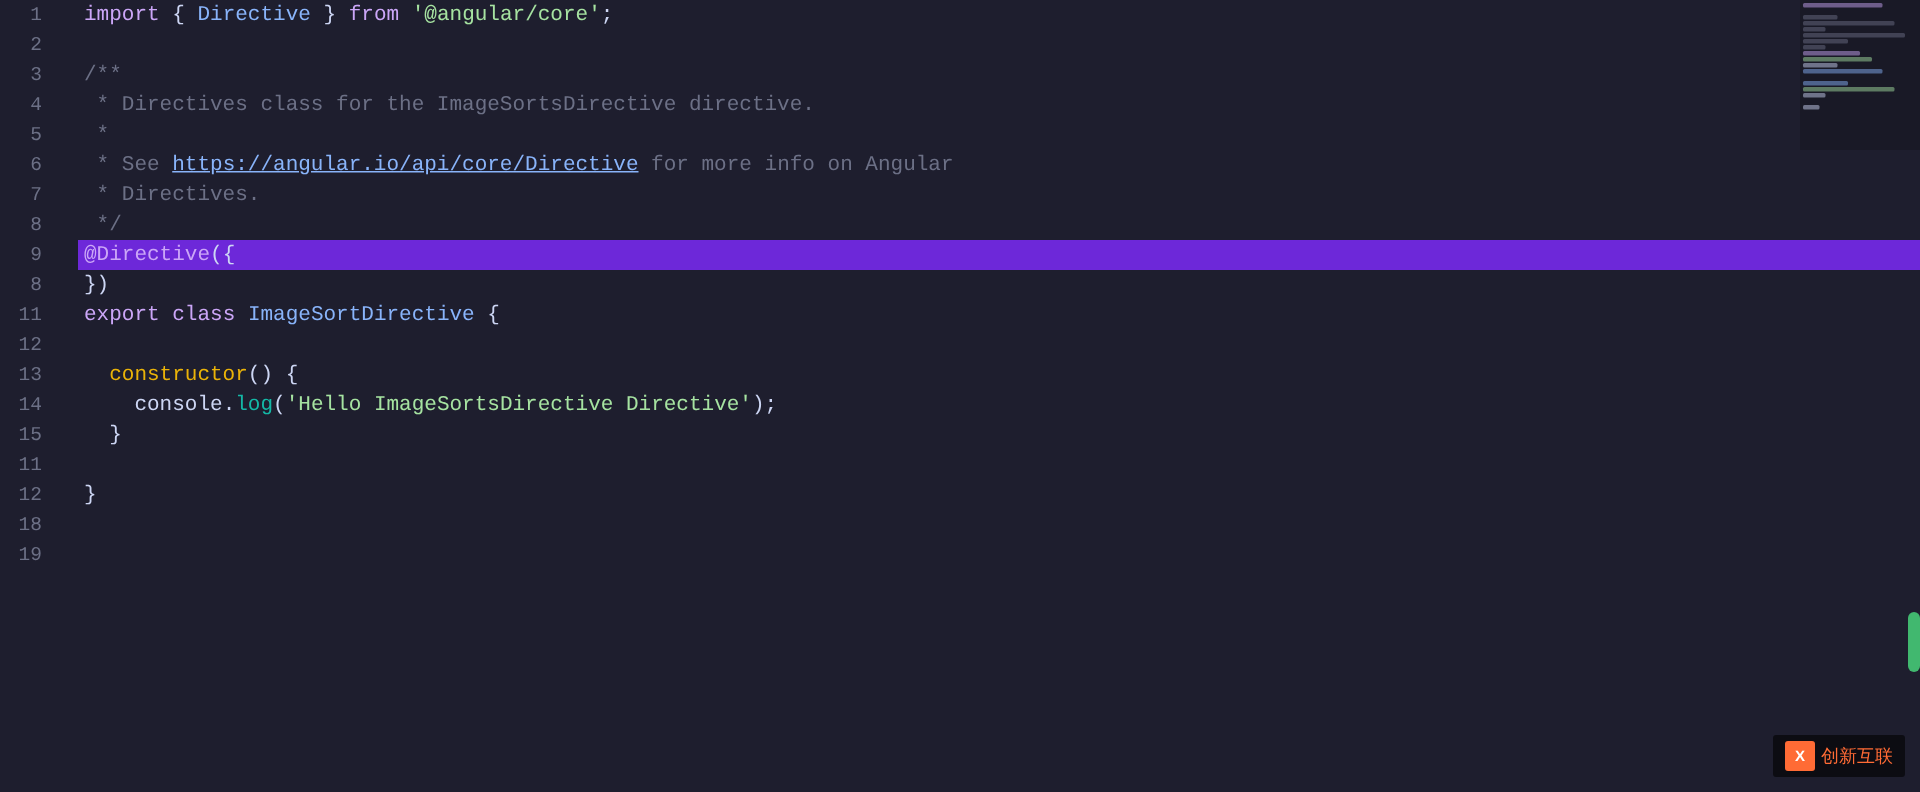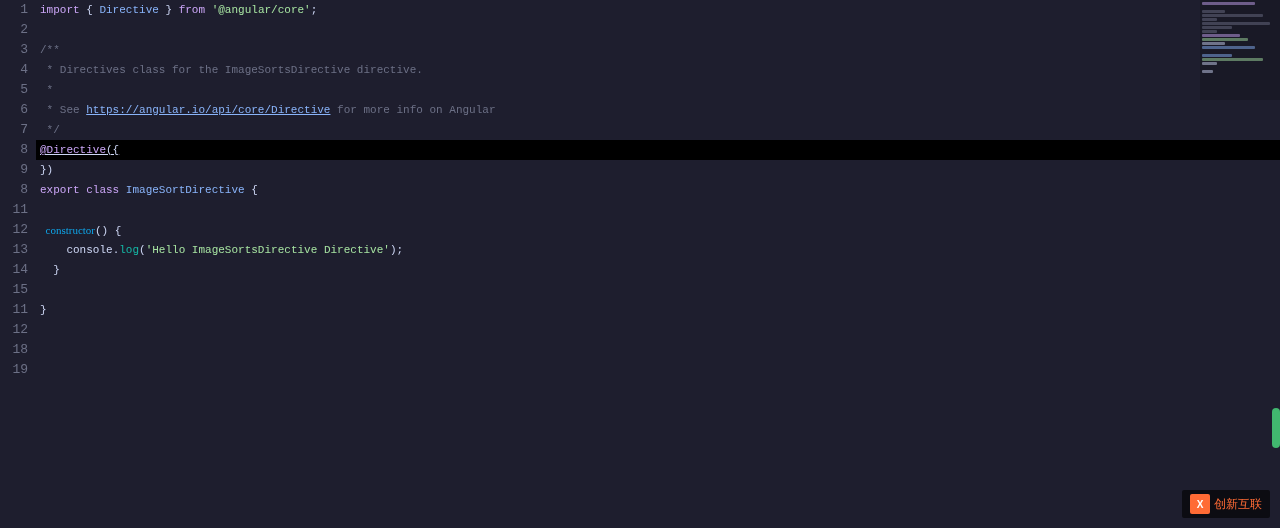--- a/index.html
+++ b/index.html
@@ -48,37 +48,37 @@
       flex: 1;
       padding: 0;
       overflow: hidden;
     }
 
     .code-line {
       height: 20px;
       line-height: 20px;
       padding-left: 4px;
       white-space: pre;
-      font-size: 11px;
+      font-size: 14px;
+      margin-left: 16px;
     }
 
     .code-line.highlighted {
-      background-color: #000000;
-      text-decoration: underline;
+      background-color: #6d28d9;
     }
 
     
     .kw { color: #cba6f7; }
     .class-name { color: #89b4fa; } 
     .string { color: #a6e3a1; } 
     .comment { color: #6c7086; } 
     .decorator { color: #cba6f7; } 
     .property { color: #89dceb; } 
     .link { color: #89b4fa; text-decoration: underline; text-align: right; }
-    .fn-name { color: #0ea5e9; font-family: Liberation Serif, serif; } 
+    .fn-name { color: #eab308; } 
     .method { color: #14b8a6; }
     .punctuation { color: #cdd6f4; }
     .white { color: #cdd6f4; }
 
     .minimap {
       width: 80px;
       background-color: #181825;
       position: absolute;
       right: 0;
       top: 0;
@@ -164,20 +164,21 @@
       <div class="line-number">18</div>
       <div class="line-number">19</div>
     </div>
   <div class="code-content" id="code-content">
       <div class="code-line"><span class="kw">import</span><span class="white"> { </span><span class="class-name">Directive</span><span class="white"> } </span><span class="kw">from</span><span class="white"> </span><span class="string">'@angular/core'</span><span class="punctuation">;</span></div>
       <div class="code-line">&nbsp;</div>
       <div class="code-line"><span class="comment">/**</span></div>
       <div class="code-line"><span class="comment"> * Directives class for the ImageSortsDirective directive.</span></div>
       <div class="code-line"><span class="comment"> *</span></div>
       <div class="code-line"><span class="comment"> * See </span><span class="link">https://angular.io/api/core/Directive</span><span class="comment"> for more info on Angular</span></div>
+      <div class="code-line"><span class="comment"> * Directives.</span></div>
       <div class="code-line"><span class="comment"> */</span></div>
       <div class="code-line highlighted"><span class="decorator">@Directive</span><span class="punctuation">({</span></div>
       <div class="code-line"><span class="punctuation">})</span></div>
       <div class="code-line"><span class="kw">export</span><span class="white"> </span><span class="kw">class</span><span class="white"> </span><span class="class-name">ImageSortDirective</span><span class="punctuation"> {</span></div>
       <div class="code-line">&nbsp;</div>
       <div class="code-line"><span class="fn-name">  constructor</span><span class="punctuation">() {</span></div>
       <div class="code-line"><span class="white">    console</span><span class="punctuation">.</span><span class="method">log</span><span class="punctuation">(</span><span class="string">'Hello ImageSortsDirective Directive'</span><span class="punctuation">);</span></div>
       <div class="code-line"><span class="punctuation">  }</span></div>
       <div class="code-line">&nbsp;</div>
       <div class="code-line"><span class="punctuation">}</span></div>

